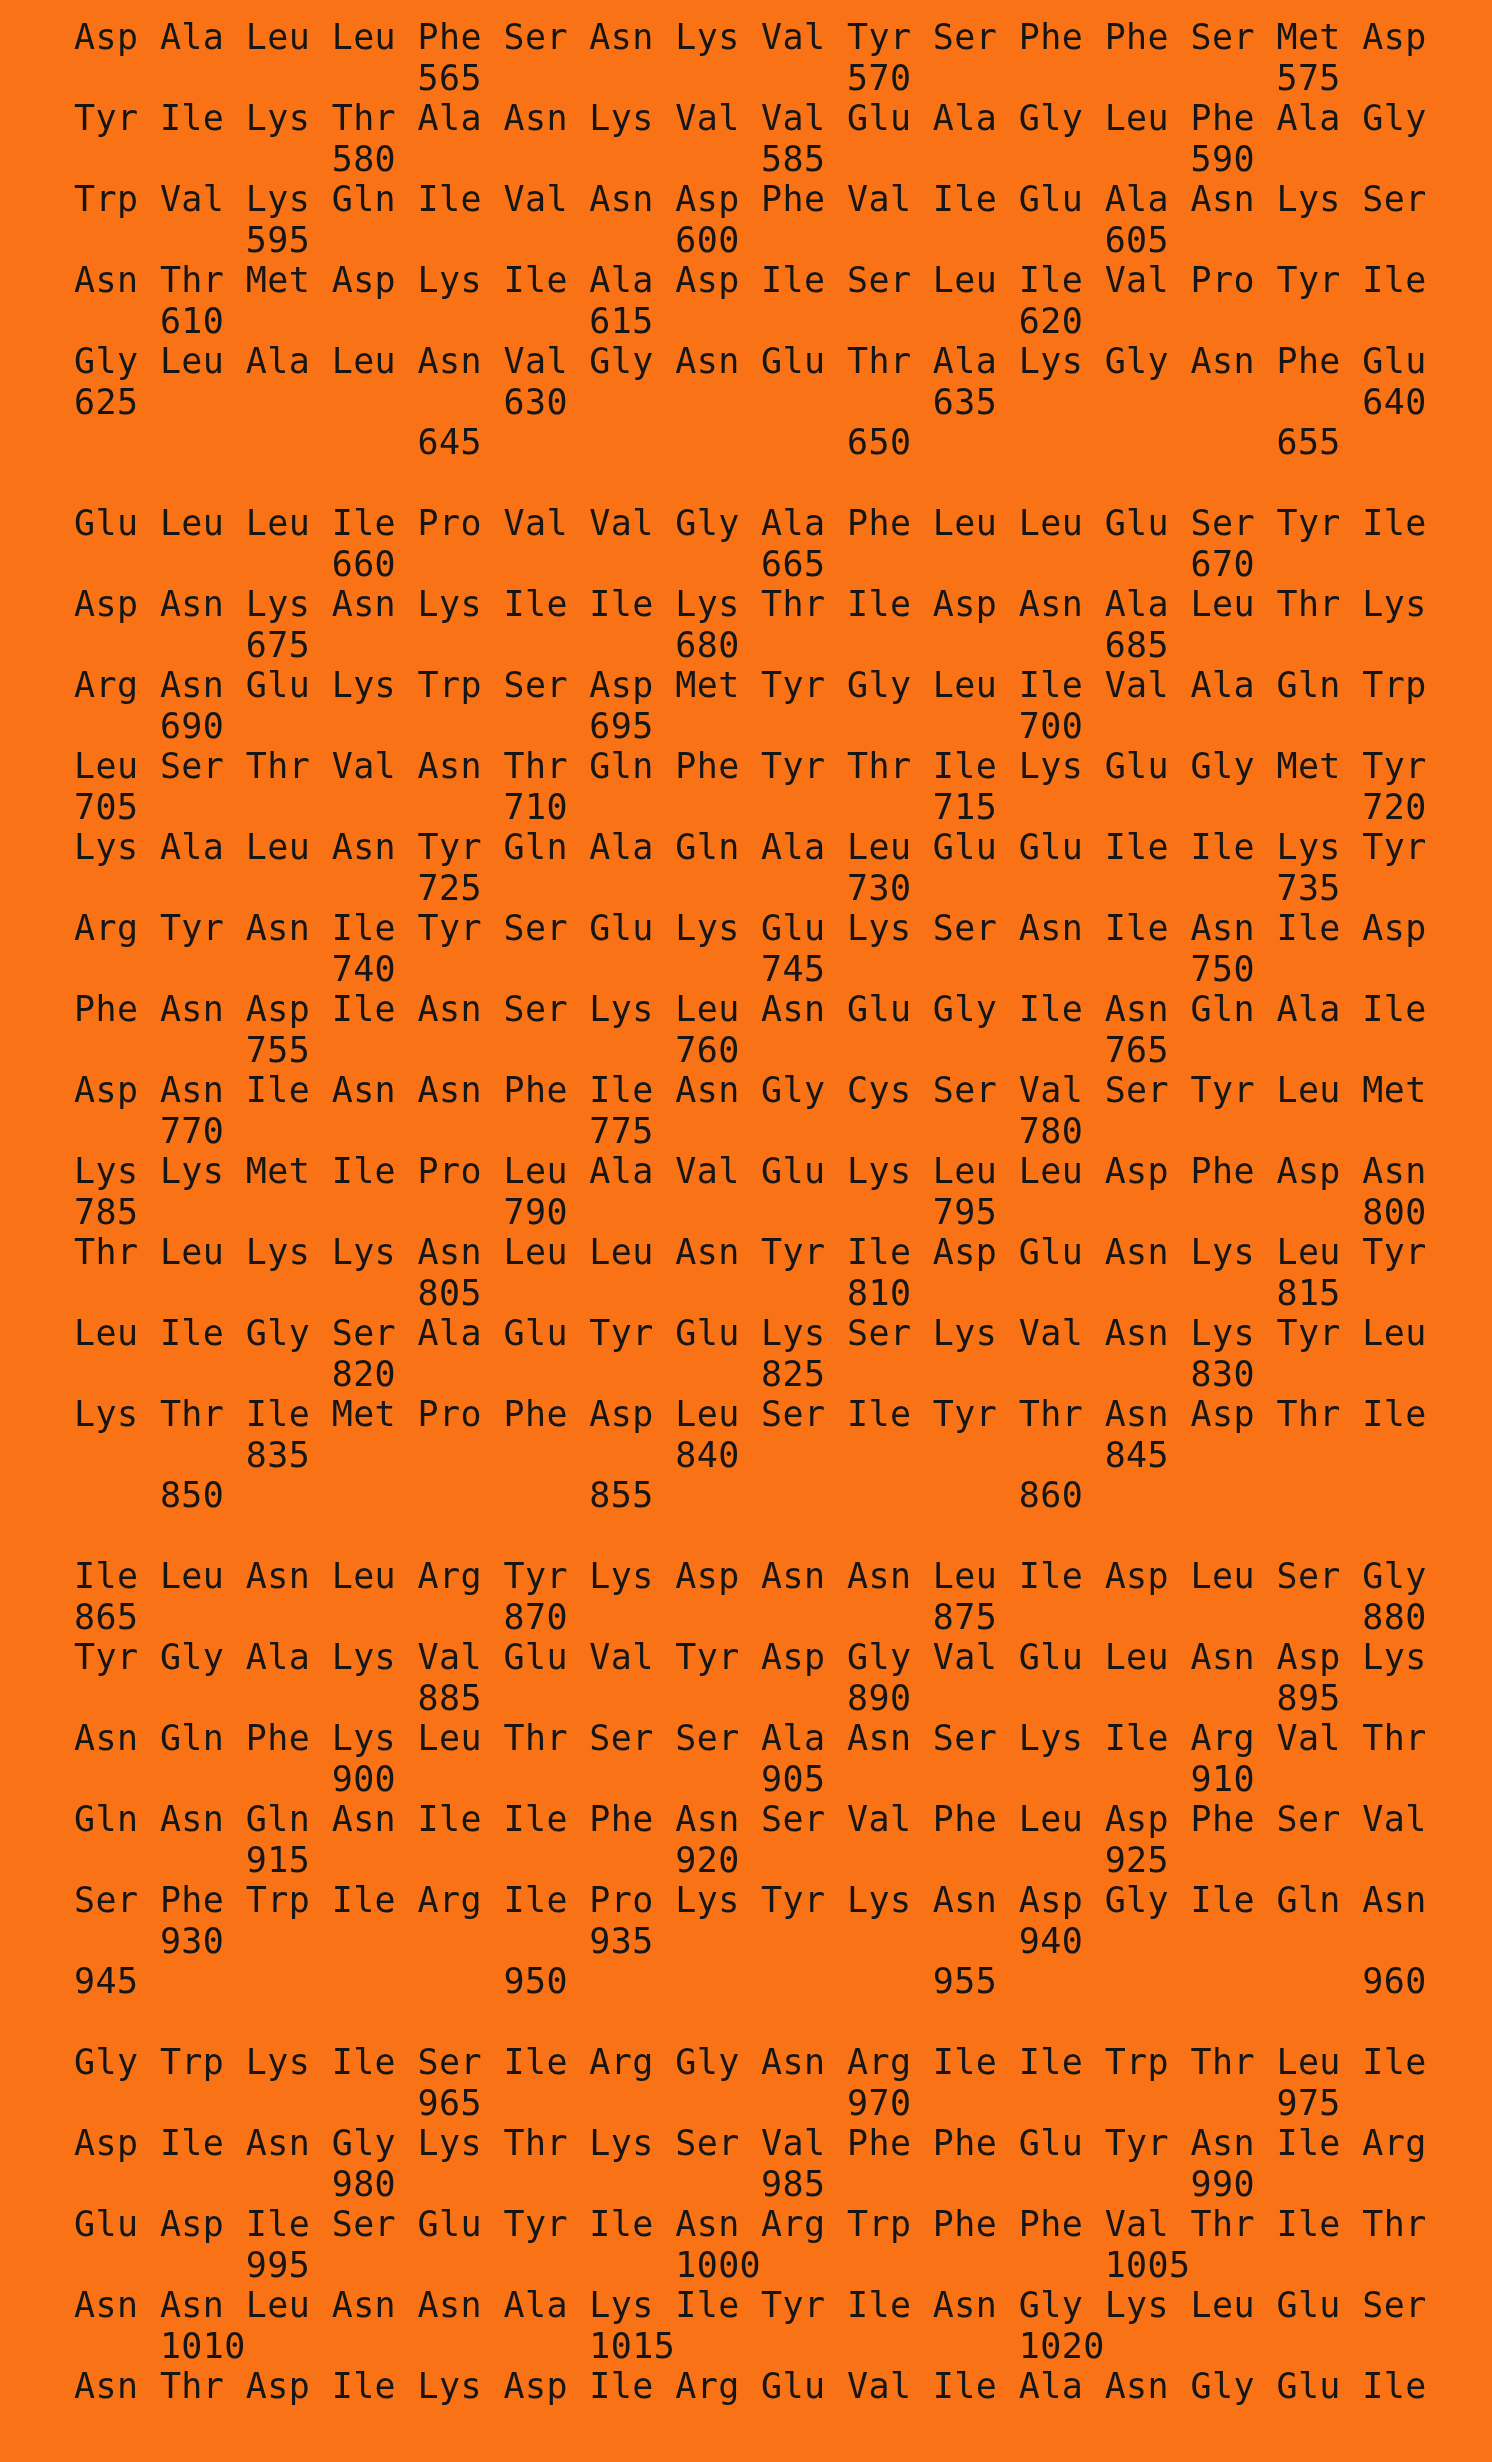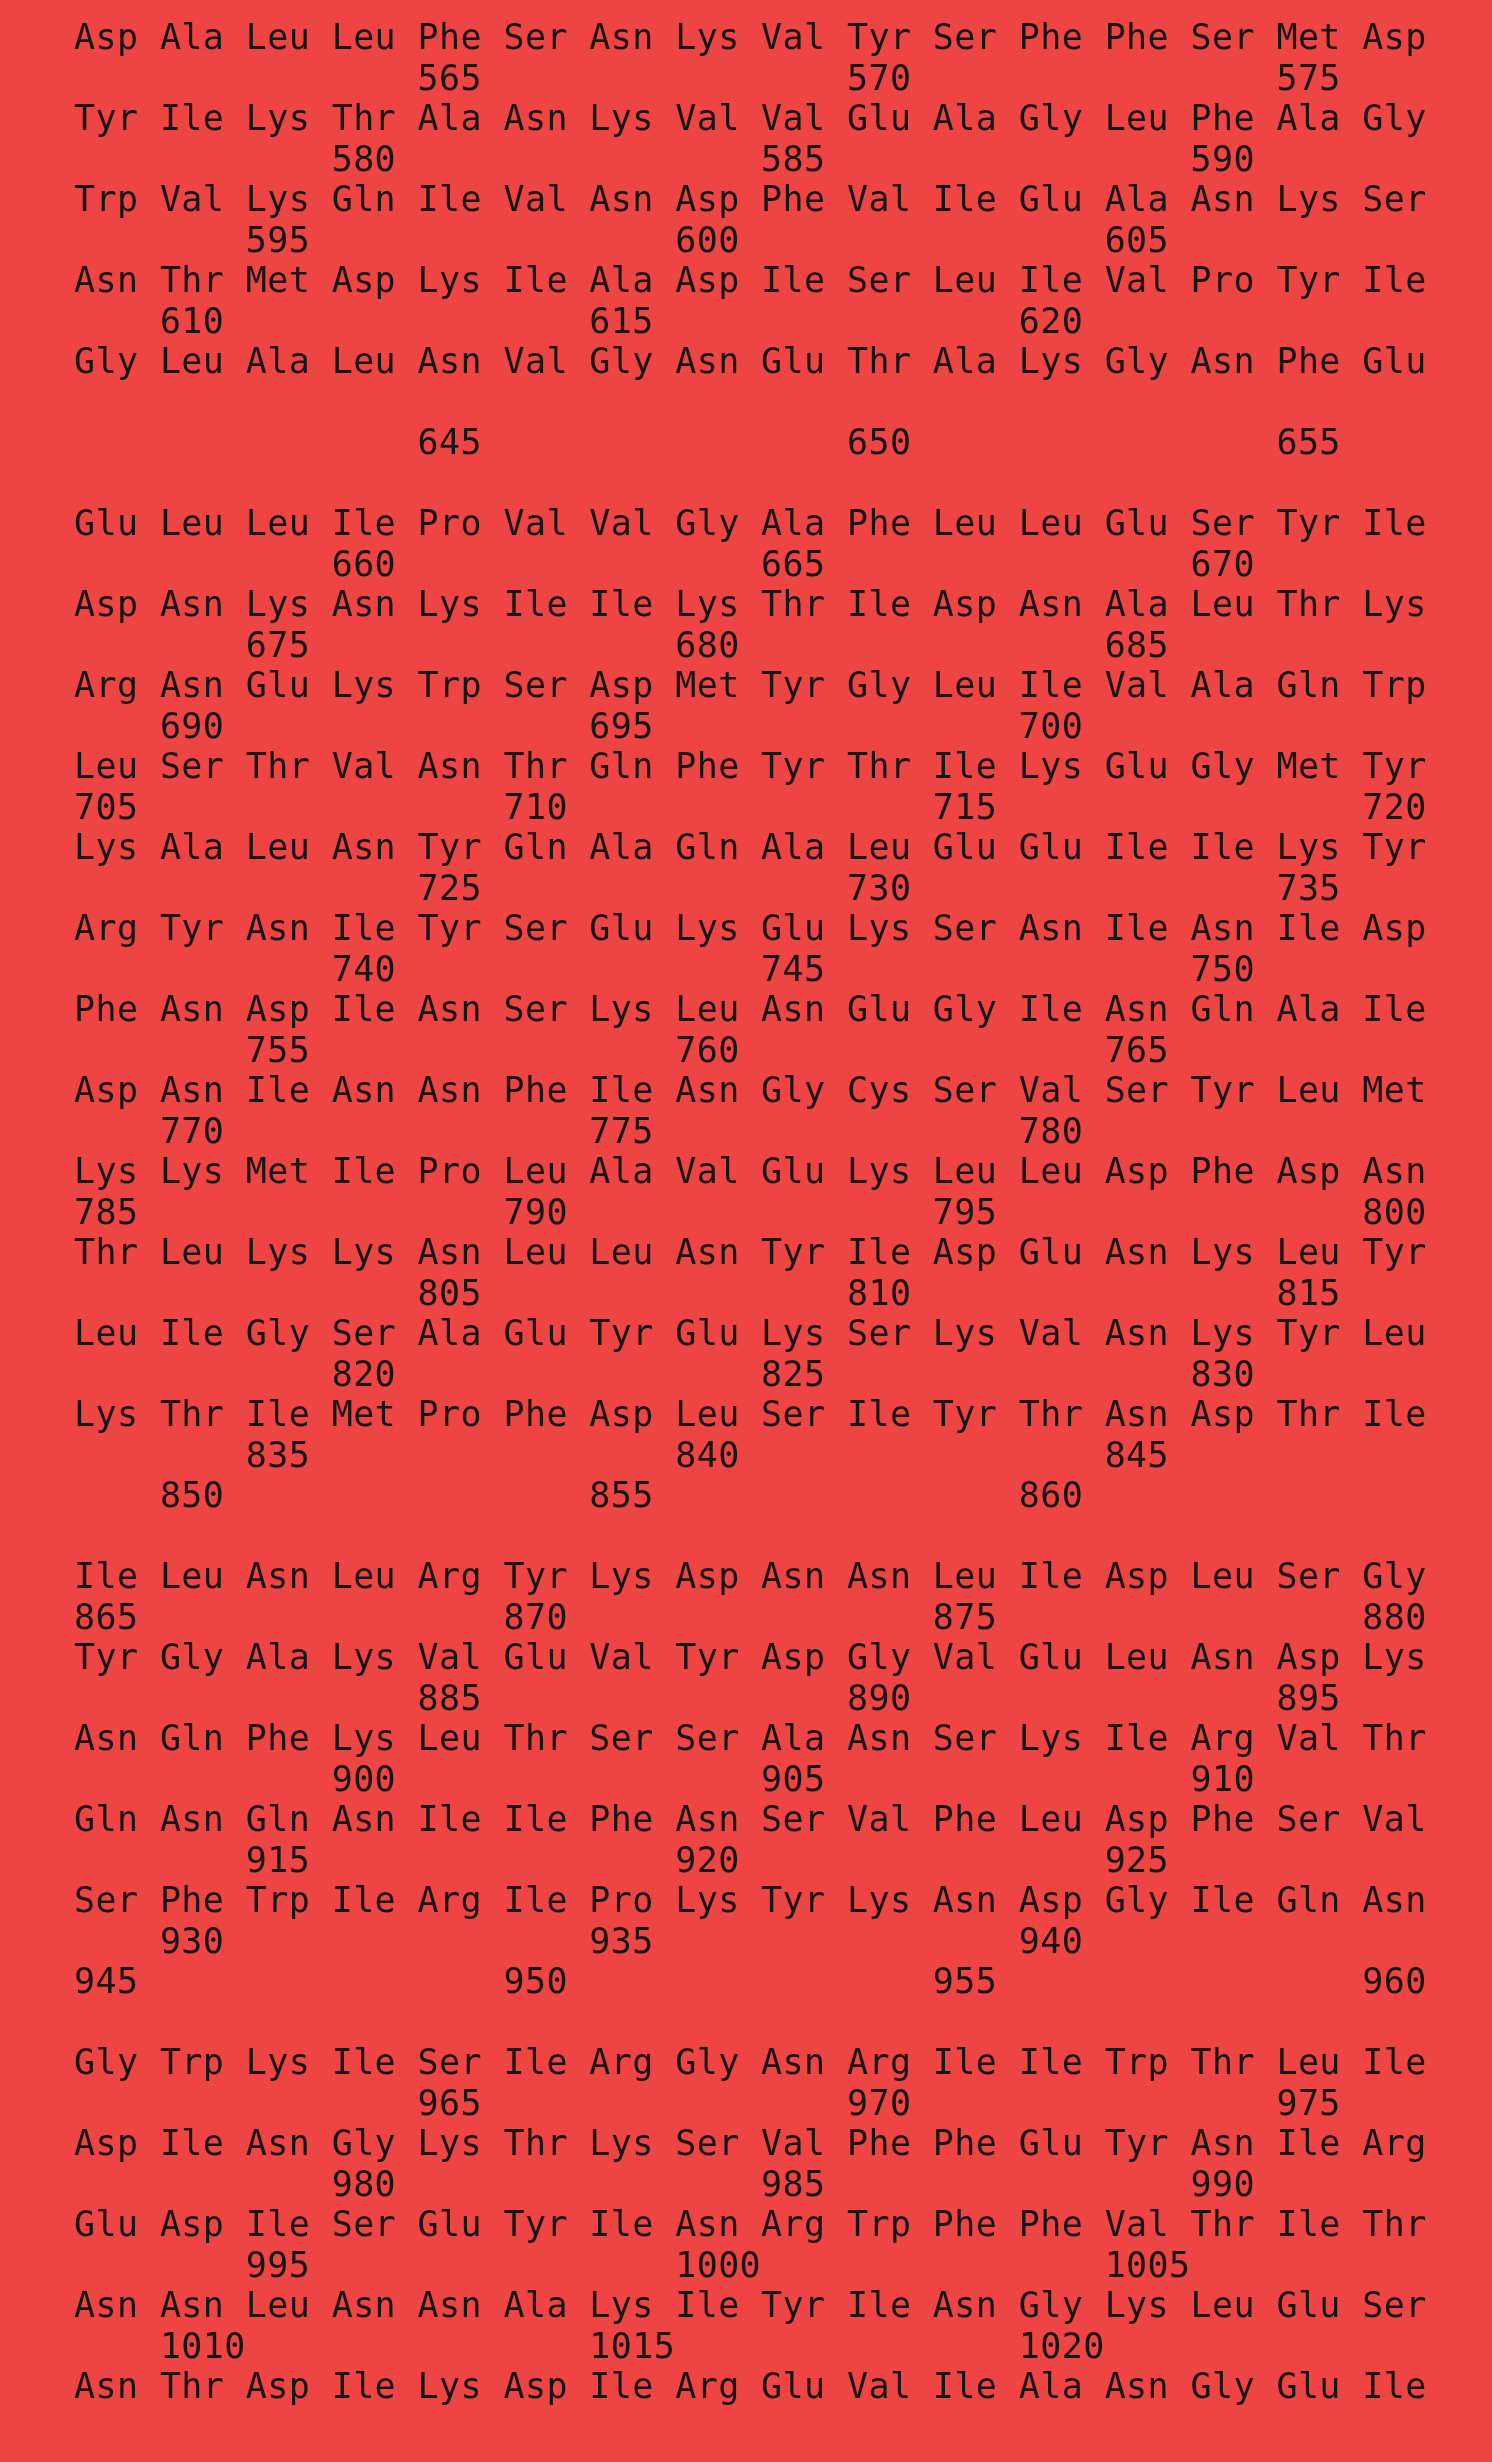--- a/index.html
+++ b/index.html
@@ -11,21 +11,21 @@
   body {
     font-family: "DejaVu Sans Mono", "Liberation Mono", monospace;
     color: #161616;
   }
   .page {
     width: 1493px;
     height: 2462px;
     box-sizing: border-box;
     padding: 16.6px 0 0 74px;
     overflow: hidden;
-    background: #ef4444;
+    background: #f97316;
   }
   .seq-pair {
     height: 81px;
   }
   .seq-line, .num-line {
     font-size: 35px;
     line-height: 41px;
     letter-spacing: 0.4px;
     white-space: pre;
     font-weight: 500;
@@ -50,20 +50,21 @@
       <div class="seq-pair">
         <div class="seq-line">Trp Val Lys Gln Ile Val Asn Asp Phe Val Ile Glu Ala Asn Lys Ser</div>
         <div class="num-line">        595                 600                 605</div>
       </div>
       <div class="seq-pair">
         <div class="seq-line">Asn Thr Met Asp Lys Ile Ala Asp Ile Ser Leu Ile Val Pro Tyr Ile</div>
         <div class="num-line">    610                 615                 620</div>
       </div>
       <div class="seq-pair">
         <div class="seq-line">Gly Leu Ala Leu Asn Val Gly Asn Glu Thr Ala Lys Gly Asn Phe Glu</div>
+        <div class="num-line">625                 630                 635                 640</div>
       </div>
       <div class="seq-pair">
         <div class="num-line">                645                 650                 655</div>
       </div>
       <div class="seq-pair">
         <div class="seq-line">Glu Leu Leu Ile Pro Val Val Gly Ala Phe Leu Leu Glu Ser Tyr Ile</div>
         <div class="num-line">            660                 665                 670</div>
       </div>
       <div class="seq-pair">
         <div class="seq-line">Asp Asn Lys Asn Lys Ile Ile Lys Thr Ile Asp Asn Ala Leu Thr Lys</div>

